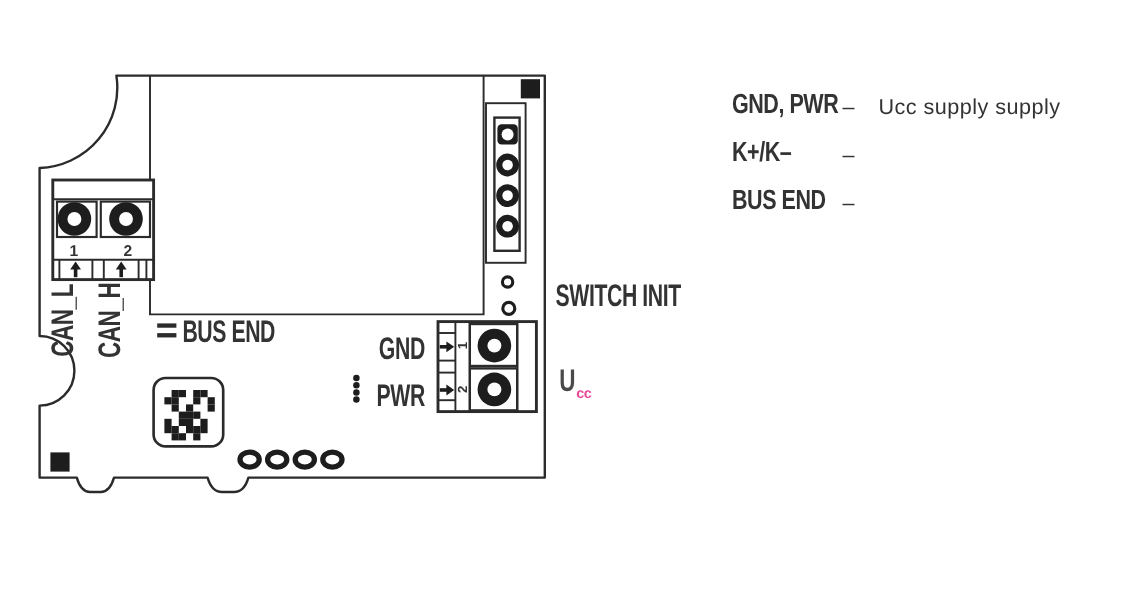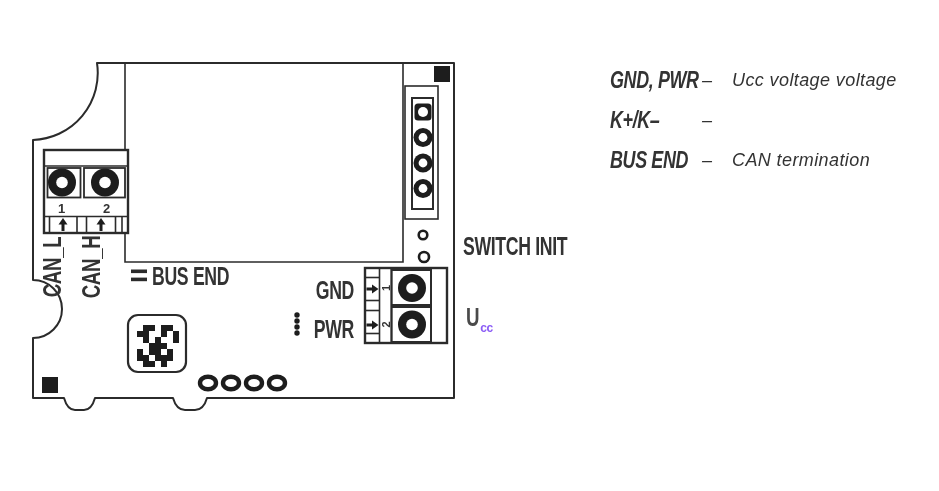--- a/index.html
+++ b/index.html
@@ -6,29 +6,29 @@
   #stage{position:relative;width:939px;height:491px;background:#ffffff;overflow:hidden;
          font-family:"Liberation Sans",sans-serif;color:#2e2e2e;}
   svg{position:absolute;left:0;top:0;}
   .abs{position:absolute;white-space:nowrap;}
   
   .cond{font-weight:700;color:#333;letter-spacing:-0.5px;line-height:1;}
   .lbl{font-size:26px;transform:scaleX(0.68);transform-origin:left top;}
   .lblR{font-size:26px;transform:scaleX(0.68);transform-origin:right top;text-align:right;}
   .rot{font-size:26px;transform:translate(-50%,-50%) rotate(-90deg) scaleX(0.72);}
   
-  .legend-row{display:flex;align-items:center;height:40px;font-style:italic;}
+  .legend-row{display:flex;align-items:flex-end;height:40px;}
   .legend-term{width:92px;font-weight:700;font-size:23px;letter-spacing:-0.5px;
                transform:scaleX(0.78);transform-origin:left center;color:#333;}
   .legend-dash{width:30px;text-align:left;font-size:18px;color:#333;}
   .legend-desc{font-size:18px;letter-spacing:0.4px;color:#333;}
   
   .ucc-base{font-size:26px;font-weight:700;transform:scaleX(0.72);transform-origin:left top;
             display:inline-block;letter-spacing:-0.5px;color:#4a4a4a;}
-  .ucc-sub{font-size:12px;font-weight:700;color:#8b5cf6;position:relative;top:6px;left:-4px;letter-spacing:-0.5px;}
+  .ucc-sub{font-size:12px;font-weight:700;color:#ec4899;position:relative;top:6px;left:-4px;letter-spacing:-0.5px;}
   
   .dm{position:absolute;left:137px;top:325px;display:grid;
       grid-template-columns:repeat(7,6px);grid-auto-rows:6px;}
   .dm div{width:6px;height:6px;}
   .dm div.on{background:#1d1d1d;}
 </style>
 </head>
 <body>
 
 <div id="stage">
@@ -202,26 +202,25 @@
   <div class="abs cond lbl" style="left:463px;top:233px;">SWITCH INIT</div>
 
   <div class="abs" style="left:466px;top:302px;">
     <span class="ucc-base">U</span><span class="ucc-sub">cc</span>
   </div>
 
   <div class="abs" style="left:610px;top:60px;">
     <div class="legend-row">
       <div class="legend-term">GND, PWR</div>
       <div class="legend-dash">–</div>
-      <div class="legend-desc">Ucc voltage voltage</div>
+      <div class="legend-desc">Ucc supply supply</div>
     </div>
     <div class="legend-row">
       <div class="legend-term">K+/K–</div>
       <div class="legend-dash">–</div>
     </div>
     <div class="legend-row">
       <div class="legend-term">BUS END</div>
       <div class="legend-dash">–</div>
-      <div class="legend-desc">CAN termination</div>
     </div>
   </div>
 
 </div>
 
 </body></html>

